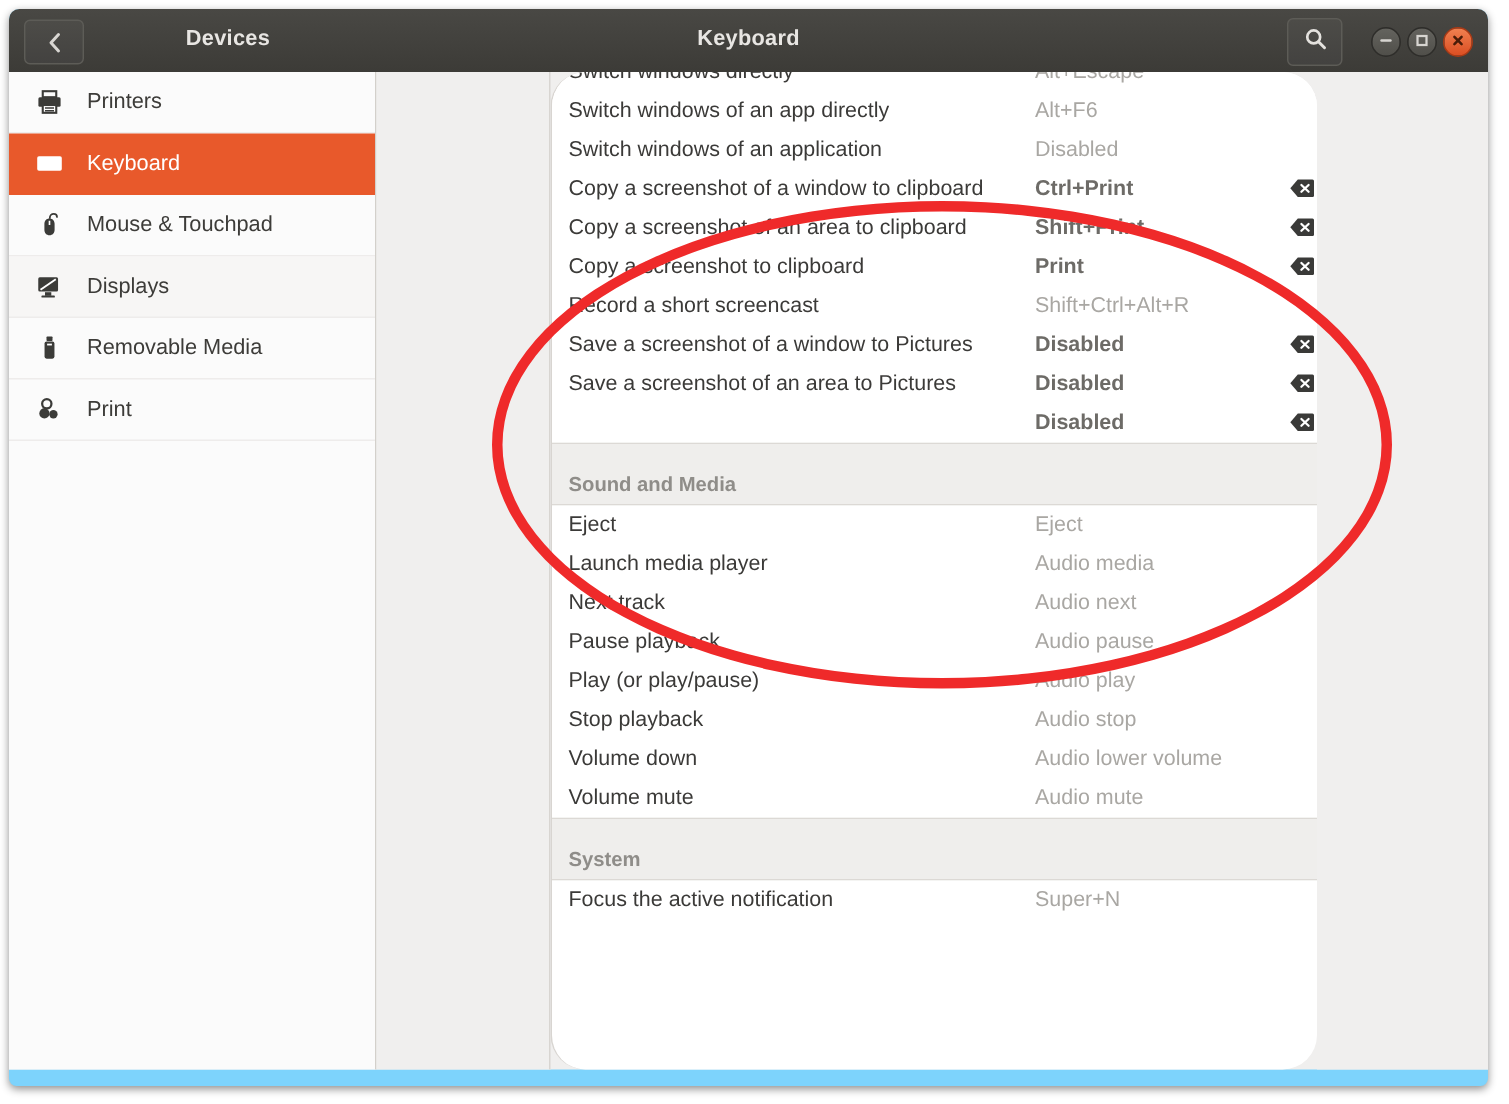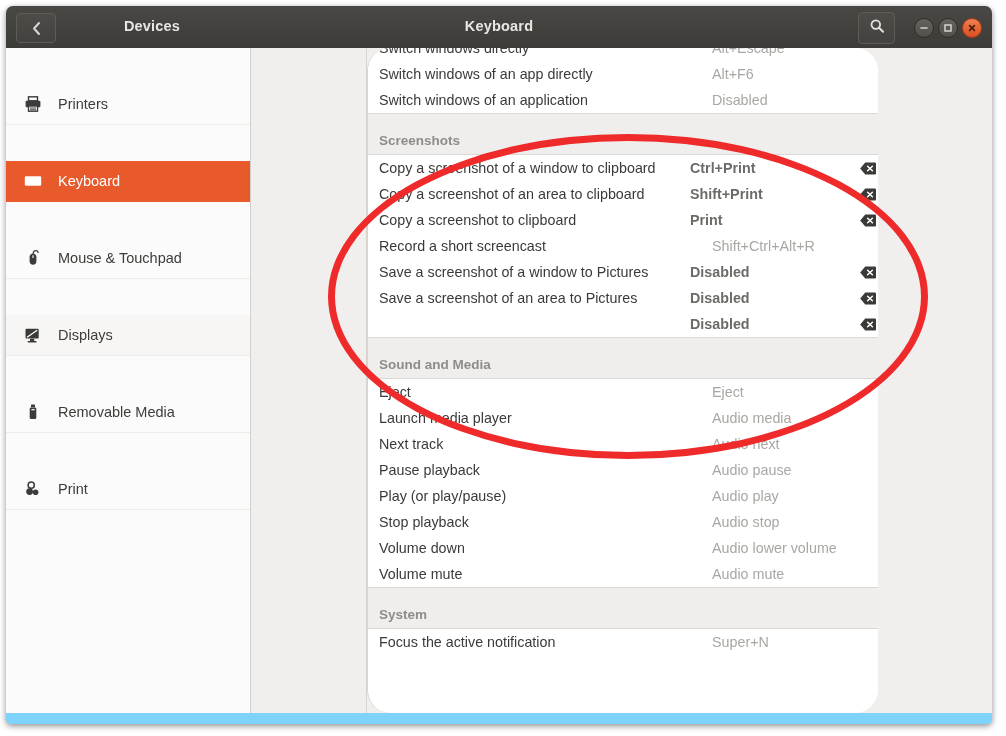--- a/index.html
+++ b/index.html
@@ -114,21 +114,20 @@
   }
   .side-item {
     position: relative;
     height: 41px;
     display: flex;
     align-items: center;
     padding-left: 18px;
     box-sizing: border-box;
     border-bottom: 1px solid #eeeceb;
     cursor: pointer;
-    margin-top: 36px;
   }
   .side-item.alt { background: #f7f6f5; }
   .side-item.active {
     background: #e8592b;
     border-bottom-color: #e8592b;
   }
   .side-icon {
     width: 26px;
     display: flex; align-items: center; justify-content: flex-start;
     color: #3b3b38;
@@ -203,21 +202,20 @@
     font-size: 14.3px;
     white-space: nowrap;
   }
   .row-accel.set {
     color: #6d6b67;
     font-weight: bold;
   }
   .row-accel.unset {
     color: #a9a7a3;
     font-weight: normal;
-    margin-left: 22px;
   }
   .row-clear {
     position: absolute;
     left: 492px;
     top: 6px;
     width: 16px; height: 13px;
     cursor: pointer;
   }
 
   
@@ -379,21 +377,20 @@
               <span class="row-accel unset">Alt+Escape</span>
             </div>
             <div class="row">
               <span class="row-label">Switch windows of an app directly</span>
               <span class="row-accel unset">Alt+F6</span>
             </div>
             <div class="row">
               <span class="row-label">Switch windows of an application</span>
               <span class="row-accel unset">Disabled</span>
             </div>
-            <div class="sec-header">Screenshots</div>
             <div class="row">
               <span class="row-label">Copy a screenshot of a window to clipboard</span>
               <span class="row-accel set">Ctrl+Print</span>
               <span class="row-clear"><svg width="16" height="13" viewBox="0 0 16 13">
                   <path d="M5.2 0.6 H15 a1 1 0 0 1 1 1 v9.8 a1 1 0 0 1 -1 1 H5.2 L0.2 6.5 Z" fill="#3a3a38"></path>
                   <line x1="7.6" y1="4.3" x2="12.4" y2="8.8" stroke="#ffffff" stroke-width="1.5" stroke-linecap="round"></line>
                   <line x1="12.4" y1="4.3" x2="7.6" y2="8.8" stroke="#ffffff" stroke-width="1.5" stroke-linecap="round"></line>
                 </svg></span>
             </div>
             <div class="row">

